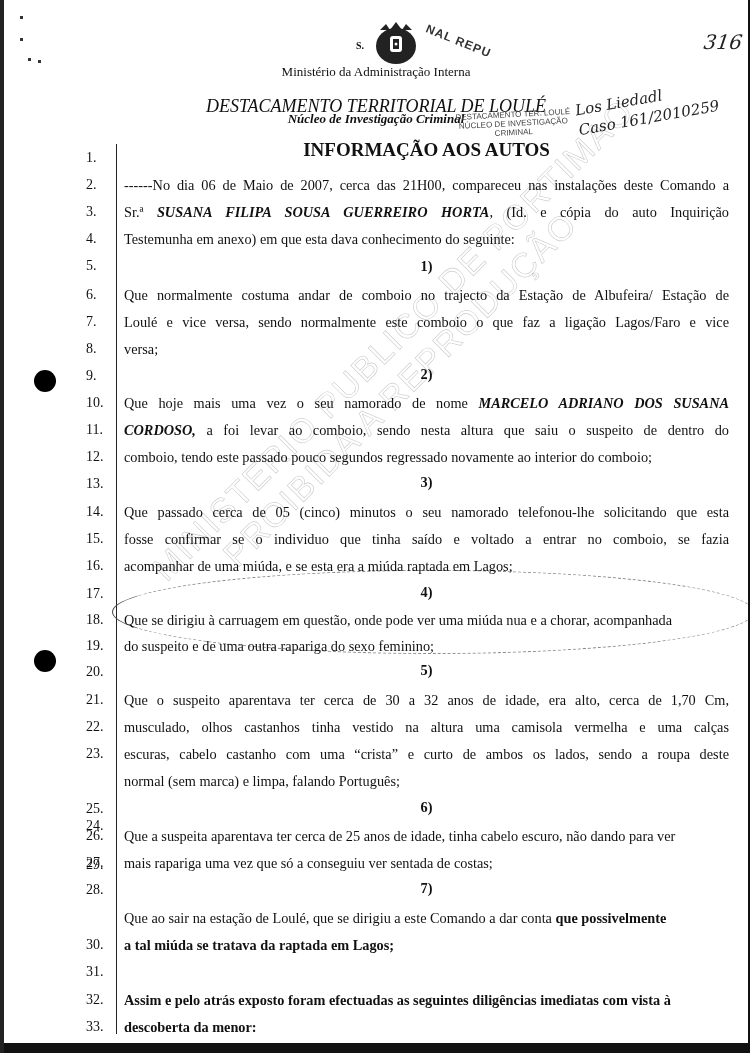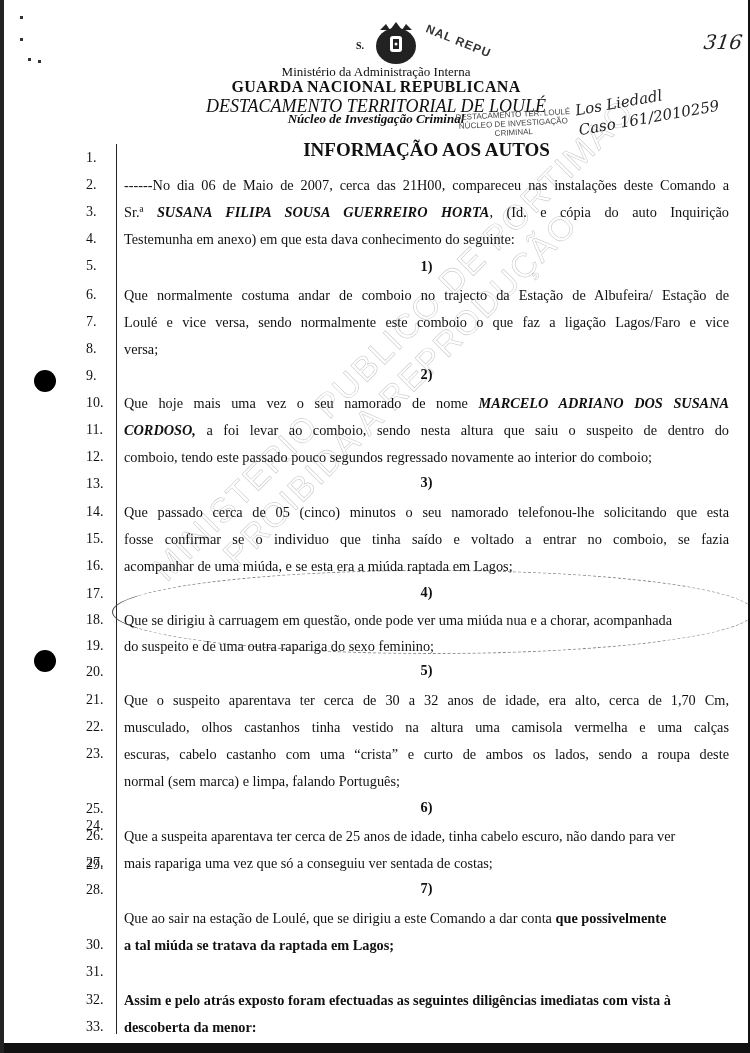--- a/index.html
+++ b/index.html
@@ -82,21 +82,20 @@
     <ellipse cx="24" cy="26" rx="20" ry="18" fill="#222"></ellipse>
     <path d="M8 10 L14 4 L18 10 L24 2 L30 10 L34 4 L40 10 Z" fill="#222"></path>
     <rect x="18" y="16" width="12" height="16" rx="3" fill="#fff"></rect>
     <rect x="21" y="19" width="6" height="10" fill="#222"></rect>
     <circle cx="24" cy="24" r="1.5" fill="#fff"></circle>
   </svg>
   <div class="s-mark">S.</div>
   <div class="stamp-circle-text">NAL REPU</div>
 
   <div class="ministry">Ministério da Administração Interna</div>
-  <div class="gnr">GUARDA NACIONAL REPUBLICANA</div>
   <div class="dest">DESTACAMENTO TERRITORIAL DE LOULÉ</div>
   <div class="nucleo">Núcleo de Investigação Criminal</div>
 
   <div class="stamp-small">
     <div>DESTACAMENTO TER. LOULÉ</div>
     <div>NÚCLEO DE INVESTIGAÇÃO</div>
     <div>CRIMINAL</div>
   </div>
 
   <div class="handwritten-num">316</div>

